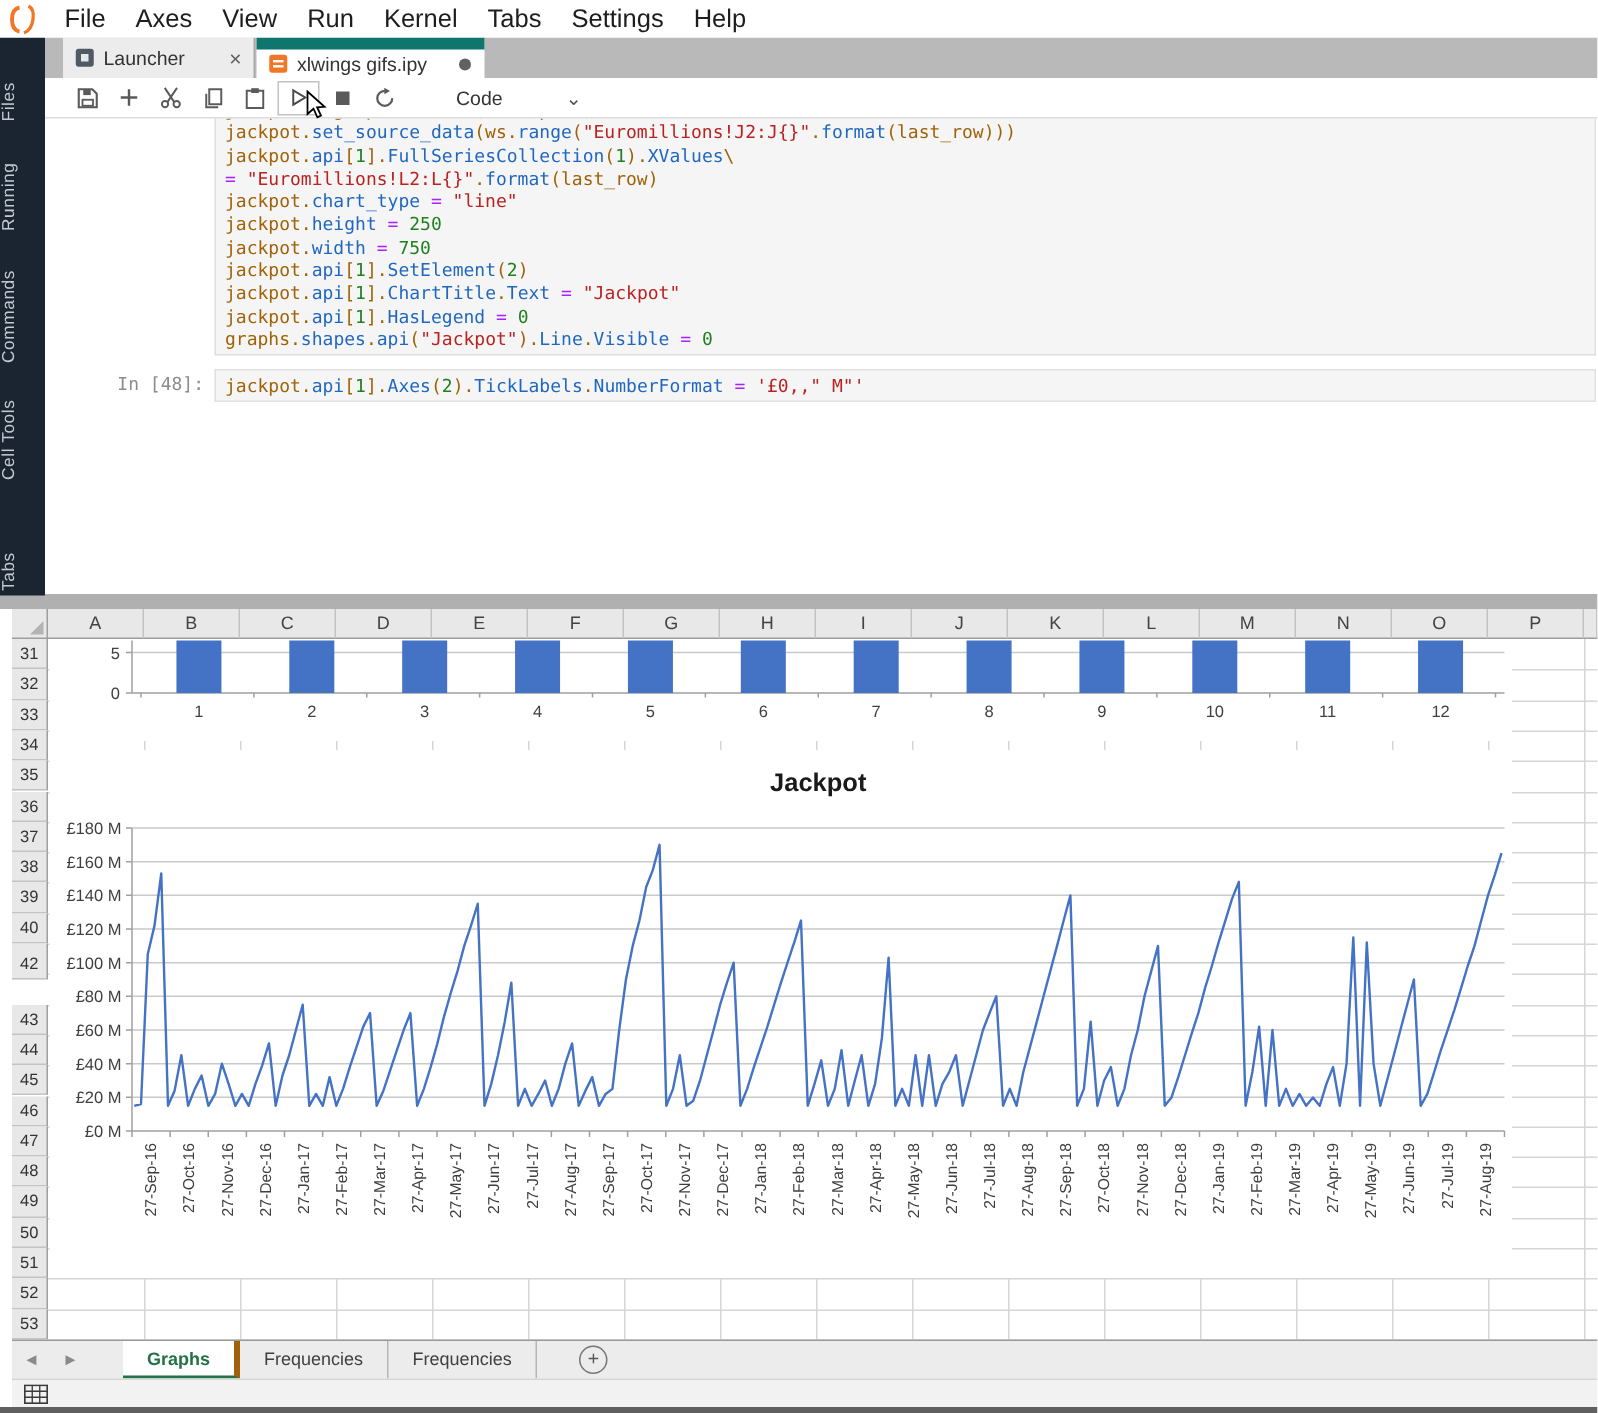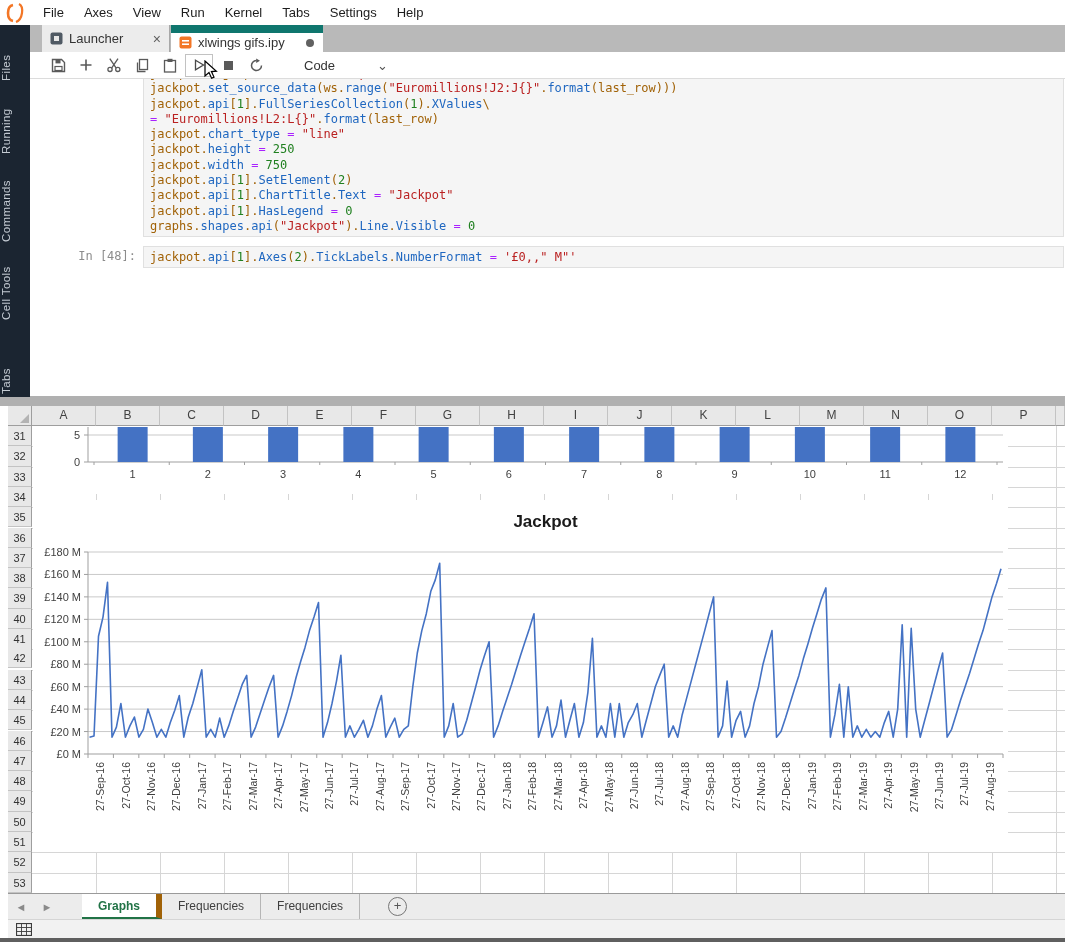--- a/index.html
+++ b/index.html
@@ -3,21 +3,21 @@
 <meta charset="utf-8">
 <style>
   html,body{margin:0;padding:0;width:1065px;height:942px;overflow:hidden;background:#fff;
     font-family:"Liberation Sans",sans-serif;}
   .abs{position:absolute;}
   #stage{position:relative;width:1065px;height:942px;}
 
   
   #menubar{left:0;top:0;width:1065px;height:25px;background:#fff;z-index:6;display:flex;align-items:center;}
   #jlogo{width:30px;height:22px;margin-left:3px;}
-  .menu-item{font-size:13px;color:#1d1d1d;padding:0 10px;line-height:25px;cursor:default;}
+  .menu-item{font-size:17px;color:#1d1d1d;padding:0 10px;line-height:25px;cursor:default;}
   #sidebar{left:0;top:25px;width:30px;height:372px;background:#1b2531;z-index:4;}
   .side-tab{position:absolute;left:0;width:30px;color:#c3cad2;font-size:11.5px;
     writing-mode:vertical-rl;transform:rotate(180deg);text-align:center;letter-spacing:.4px;}
   #tabbar{left:30px;top:25px;width:1035px;height:27px;background:#b9b9b9;z-index:5;}
   .doc-tab{position:absolute;top:0;height:27px;display:flex;align-items:center;font-size:13px;color:#333;}
   #tab-launcher{left:12px;width:128px;background:#ececec;border-right:1px solid #a8a8a8;padding-left:8px;box-sizing:border-box;}
   #tab-notebook{left:141px;width:152px;background:#fff;border-top:8px solid #0f766e;padding-left:8px;box-sizing:border-box;}
   .tab-close{margin-left:auto;margin-right:8px;color:#5f5f5f;font-size:14px;}
   .tab-dot{margin-left:auto;margin-right:9px;width:8px;height:8px;border-radius:50%;background:#616161;}
   #toolbar{left:30px;top:52px;width:1035px;height:26px;background:#fff;border-bottom:1px solid #dcdcdc;z-index:5;
@@ -46,21 +46,21 @@
     box-sizing:border-box;font-size:12px;color:#424242;text-align:center;line-height:19px;}
   .rowhead{position:absolute;left:8px;width:24px;background:#e8e8e8;border-right:1px solid #9e9e9e;border-bottom:1px solid #c3c3c3;
     box-sizing:border-box;font-size:11px;color:#333;text-align:center;}
   .gl-v{position:absolute;width:1px;background:#d6d6d6;}
   .gl-h{position:absolute;height:1px;background:#d6d6d6;}
   .chartbox{position:absolute;background:#fff;}
   
   #sheetbar{position:absolute;left:8px;top:487px;width:1057px;height:26px;background:#ececec;border-top:1px solid #9a9a9a;box-sizing:border-box;display:flex;align-items:center;}
   .navarr{color:#8a8a8a;font-size:11px;width:26px;text-align:center;}
   .sheet-tab{height:25px;line-height:25px;padding:0 16px;font-size:12px;color:#3f3f3f;border-right:1px solid #b5b5b5;}
-  .sheet-tab.active{background:#fff;color:#217346;font-weight:bold;border-bottom:2px solid #217346;box-sizing:border-box;border-right:6px solid #a16207;}
+  .sheet-tab.active{background:#fff;color:#217346;font-weight:bold;border-bottom:2px solid #217346;box-sizing:border-box;border-right:4px solid #a16207;}
   #addsheet{margin-left:28px;width:17px;height:17px;border:1px solid #767676;border-radius:50%;color:#565656;
     font-size:13px;line-height:15px;text-align:center;}
   #statusbar{position:absolute;left:8px;top:513px;width:1057px;height:19px;background:#f2f2f2;border-top:1px solid #d5d5d5;box-sizing:border-box;}
   #bottomstrip{position:absolute;left:0;top:532px;width:1065px;height:4px;background:#5f5f5f;}
 </style>
 </head>
 <body>
 
 <div id="stage">
 
@@ -204,21 +204,21 @@
         <div class="rowhead" style="top: 40.3px; height: 20.3px; line-height: 20.3px;">32</div>
         <div class="rowhead" style="top: 60.6px; height: 20.3px; line-height: 20.3px;">33</div>
         <div class="rowhead" style="top: 80.9px; height: 20.3px; line-height: 20.3px;">34</div>
         <div class="rowhead" style="top: 101.2px; height: 20.3px; line-height: 20.3px;">35</div>
         <div class="rowhead" style="top: 121.5px; height: 20.3px; line-height: 20.3px;">36</div>
         <div class="rowhead" style="top: 141.8px; height: 20.3px; line-height: 20.3px;">37</div>
         <div class="rowhead" style="top: 162.1px; height: 20.3px; line-height: 20.3px;">38</div>
         <div class="rowhead" style="top: 182.4px; height: 20.3px; line-height: 20.3px;">39</div>
         <div class="rowhead" style="top: 202.7px; height: 20.3px; line-height: 20.3px;">40</div>
         <div class="rowhead" style="top: 223px; height: 20.3px; line-height: 20.3px;">41</div>
-        <div class="rowhead" style="top: 242px; height: 20.3px; line-height: 20.3px;">42</div>
+        <div class="rowhead" style="top: 227px; height: 20.3px; line-height: 20.3px;">42</div>
         <div class="rowhead" style="top: 263.6px; height: 20.3px; line-height: 20.3px;">43</div>
         <div class="rowhead" style="top: 283.9px; height: 20.3px; line-height: 20.3px;">44</div>
         <div class="rowhead" style="top: 304.2px; height: 20.3px; line-height: 20.3px;">45</div>
         <div class="rowhead" style="top: 324.5px; height: 20.3px; line-height: 20.3px;">46</div>
         <div class="rowhead" style="top: 344.8px; height: 20.3px; line-height: 20.3px;">47</div>
         <div class="rowhead" style="top: 365.1px; height: 20.3px; line-height: 20.3px;">48</div>
         <div class="rowhead" style="top: 385.4px; height: 20.3px; line-height: 20.3px;">49</div>
         <div class="rowhead" style="top: 405.7px; height: 20.3px; line-height: 20.3px;">50</div>
         <div class="rowhead" style="top: 426px; height: 20.3px; line-height: 20.3px;">51</div>
         <div class="rowhead" style="top: 446.3px; height: 20.3px; line-height: 20.3px;">52</div>

